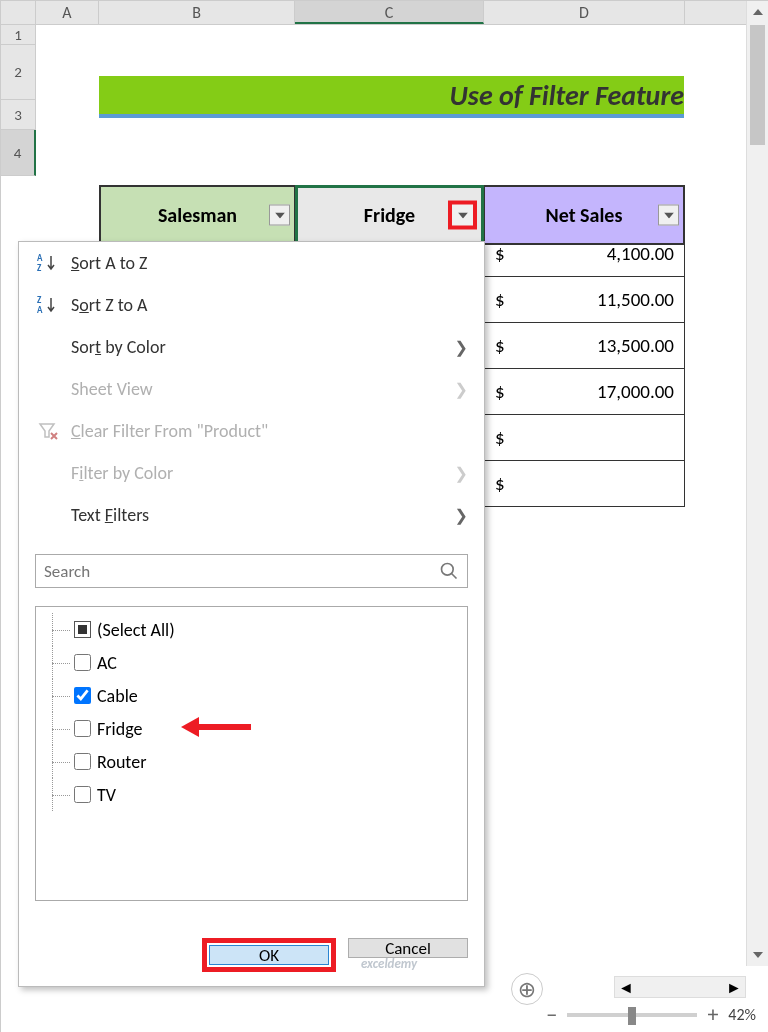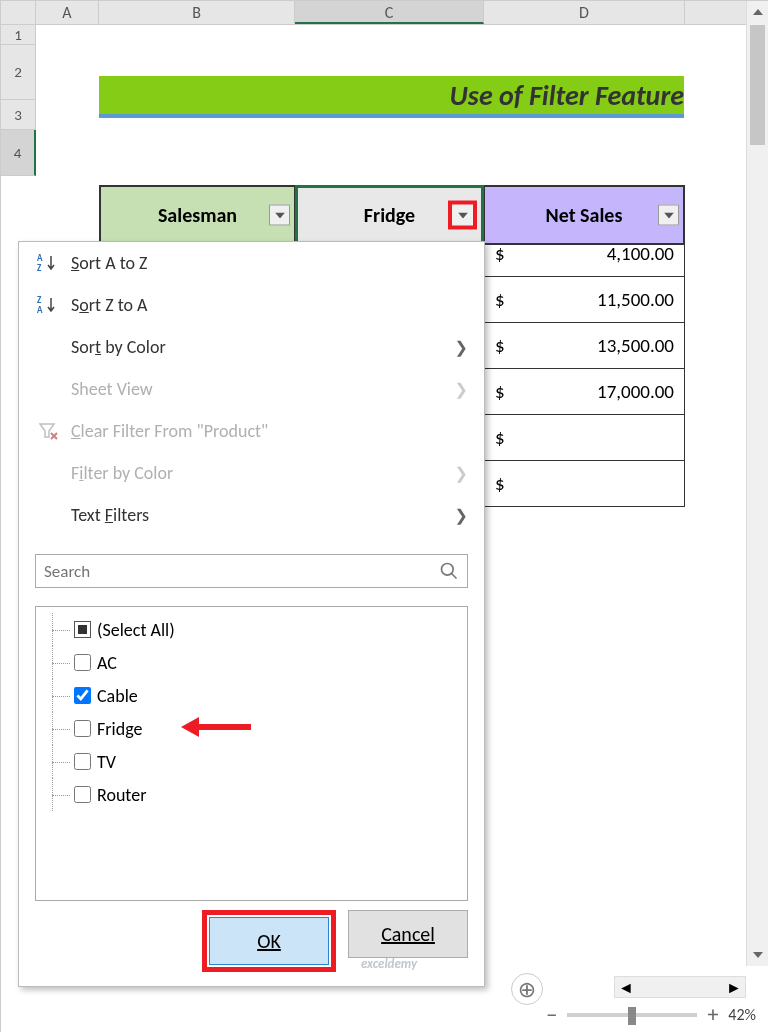--- a/index.html
+++ b/index.html
@@ -57,21 +57,21 @@
 .tree-item { display: flex; align-items: center; height: 33px; font-size: 18px; padding-left: 32px; position: relative; }
 .tree-item::before { content: ""; position: absolute; left: 10px; top: 0; bottom: 0; border-left: 1px dotted #999; }
 .tree-item .dots { position: absolute; left: 10px; top: 50%; width: 18px; border-top: 1px dotted #999; }
 .tree-item input[type=checkbox] { width: 17px; height: 17px; margin-right: 6px; }
 .tri-state { width: 17px; height: 17px; border: 1px solid #555; background: #fff; margin-right: 6px; position: relative; display: inline-block; }
 .tri-state::after { content: ""; position: absolute; inset: 3px; background: #333; }
 
 .red-arrow { position: absolute; left: 180px; top: 714px; }
 
 .btn-row { position: absolute; bottom: 14px; right: 16px; display: flex; gap: 12px; }
-.btn { width: 120px; height: 48px; background: #e1e1e1; border: 1px solid #adadad; font-size: 20px; display: flex; align-items: center; justify-content: center; text-decoration: underline; }
+.btn { width: 120px; height: 20px; background: #e1e1e1; border: 1px solid #adadad; font-size: 17px; display: flex; align-items: center; justify-content: center; }
 .btn.ok { background: #cce4f7; border: 1px solid #2a84d2; }
 
 
 .vscroll { position: absolute; right: 0; top: 0; width: 22px; bottom: 66px; background: #f0f0f0; border-left: 1px solid #ddd; }
 .vscroll .up, .vscroll .down { height: 22px; display: flex; align-items: center; justify-content: center; }
 .vscroll .thumb { position: absolute; left: 3px; right: 3px; top: 24px; height: 120px; background: #c6c6c6; }
 .hscroll { position: absolute; right: 22px; bottom: 34px; width: 132px; height: 22px; background: #f0f0f0; border: 1px solid #ddd; display: flex; align-items: center; }
 .hscroll .lb, .hscroll .rb { width: 22px; text-align: center; }
 .hscroll .tr { flex: 1; background: #f0f0f0; }
 
@@ -249,26 +249,26 @@
         <span>Cable</span>
       </div>
     <div class="tree-item">
         <span class="dots"></span>
         <input type="checkbox" style="">
         <span>Fridge</span>
       </div>
     <div class="tree-item">
         <span class="dots"></span>
         <input type="checkbox" style="">
+        <span>Router</span>
+      </div>
+    <div class="tree-item">
+        <span class="dots"></span>
+        <input type="checkbox" style="">
         <span>TV</span>
-      </div>
-    <div class="tree-item">
-        <span class="dots"></span>
-        <input type="checkbox" style="">
-        <span>Router</span>
       </div>
   </div>
 
   <div class="btn-row">
     <div style="border:5px solid #ed1c24;padding:2px">
       <div class="btn ok">OK</div>
     </div>
     <div class="btn">Cancel</div>
   </div>
 </div>

